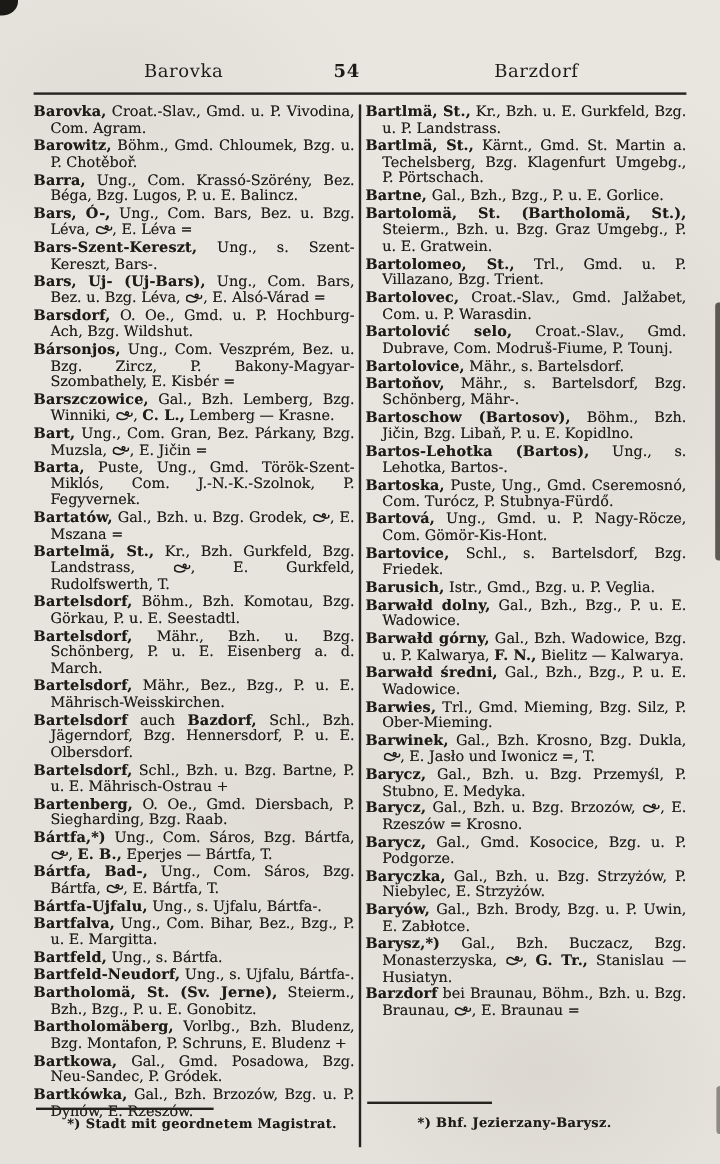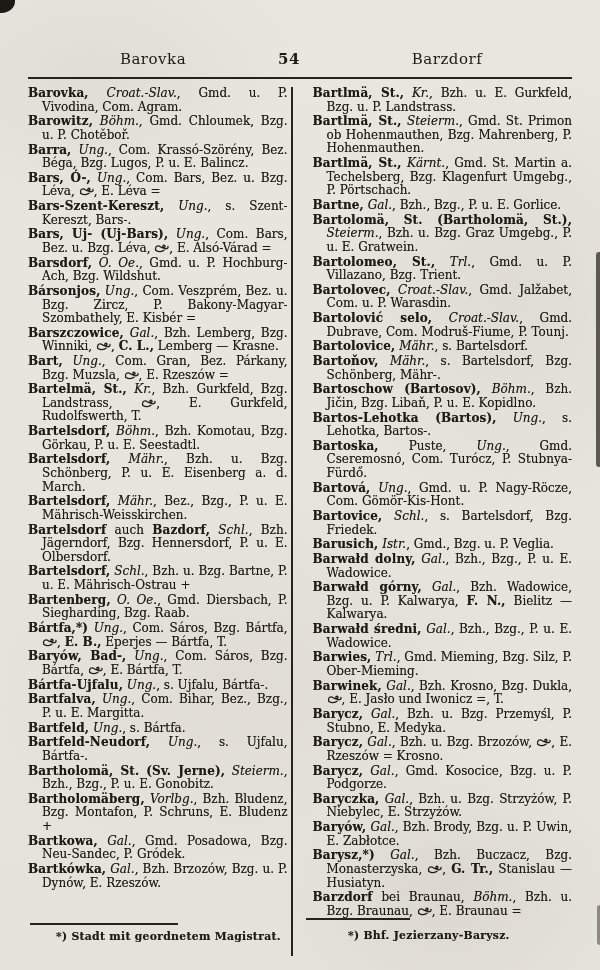--- a/index.html
+++ b/index.html
@@ -28,25 +28,25 @@
     font-size:15px;letter-spacing:.5px;
   }
   .head-left,.head-right{text-align:center;}
   .head-page{font-weight:bold;font-size:15px;}
   .head-rule{position:absolute;top:77px;left:28px;right:28px;height:2px;background:#26231e;}
 
   
   .columns{position:absolute;top:87px;left:28px;right:28px;bottom:14px;display:flex;}
   .col{width:269px;font-size:12px;line-height:13.55px;text-align:justify;}
   .col-divider{width:2px;background:#26231e;margin:0 1px 0 3px;flex:none;}
-  .col-right{padding-left:19px;}
+  .col-right{padding-left:3px;}
   .entry{padding-left:14px;text-indent:-14px;margin:0 0 1.2px 0;
          text-shadow:0 0 .35px rgba(30,26,20,.55);}
   .seg-b{font-weight:bold;letter-spacing:.15px;}
-  .seg-i{font-style:italic;margin-top:47px;}
+  .seg-i{margin-top:47px;}
   .seg-r{}
   .ph{display:inline-block;vertical-align:-1px;line-height:0;text-indent:0;}
   .ph svg{display:inline;}
 
   
   .fn-rule{position:absolute;height:1.6px;background:#26231e;}
   .fn-rule-left{left:30px;top:923px;width:148px;}
   .fn-rule-right{left:306px;top:918px;width:104px;}
   .footnote{position:absolute;font-size:10.8px;font-weight:bold;letter-spacing:.3px;
             text-shadow:0 0 .3px rgba(30,26,20,.5);padding-left:16px;}
@@ -84,52 +84,56 @@
             </svg></span><span class="seg-r">, E. Alsó-Várad =</span></div>
         <div class="entry"><span class="seg-b">Barsdorf,</span><span class="seg-i"> O. Oe.</span><span class="seg-r">, Gmd. u. P. Hochburg-Ach, Bzg. Wildshut.</span></div>
         <div class="entry"><span class="seg-b">Bársonjos,</span><span class="seg-i"> Ung.</span><span class="seg-r">, Com. Veszprém, Bez. u. Bzg. Zircz, P. Bakony-Magyar-Szombathely, E. Kisbér =</span></div>
         <div class="entry"><span class="seg-b">Barszczowice,</span><span class="seg-i"> Gal.</span><span class="seg-r">, Bzh. Lemberg, Bzg. Winniki, </span><span class="ph"><svg width="15" height="9" viewBox="0 0 20 12" aria-hidden="true">
               <path d="M2.5 8.6 C1.2 5.2 2.6 2.6 5.4 2.6 C8.4 2.6 9.4 5.2 12 5.2 C14.4 5.2 15.4 3.6 14.4 2.3 C13.4 1.1 11.4 1.7 11.8 3.3 C12.3 5.4 14.2 6.6 16.6 6.3 C18.3 6.1 19.1 4.8 18.6 3.3" fill="none" stroke="#1e1b17" stroke-width="1.7" stroke-linecap="round"></path>
               <path d="M2.5 8.6 C6 10.9 10.8 10.6 13.3 8.4" fill="none" stroke="#1e1b17" stroke-width="1.7" stroke-linecap="round"></path>
             </svg></span><span class="seg-r">, </span><span class="seg-b">C. L.,</span><span class="seg-r"> Lemberg — Krasne.</span></div>
         <div class="entry"><span class="seg-b">Bart,</span><span class="seg-i"> Ung.</span><span class="seg-r">, Com. Gran, Bez. Párkany, Bzg. Muzsla, </span><span class="ph"><svg width="15" height="9" viewBox="0 0 20 12" aria-hidden="true">
               <path d="M2.5 8.6 C1.2 5.2 2.6 2.6 5.4 2.6 C8.4 2.6 9.4 5.2 12 5.2 C14.4 5.2 15.4 3.6 14.4 2.3 C13.4 1.1 11.4 1.7 11.8 3.3 C12.3 5.4 14.2 6.6 16.6 6.3 C18.3 6.1 19.1 4.8 18.6 3.3" fill="none" stroke="#1e1b17" stroke-width="1.7" stroke-linecap="round"></path>
               <path d="M2.5 8.6 C6 10.9 10.8 10.6 13.3 8.4" fill="none" stroke="#1e1b17" stroke-width="1.7" stroke-linecap="round"></path>
-            </svg></span><span class="seg-r">, E. Rzeszów =</span></div>
+            </svg></span><span class="seg-r">, E. Jičin =</span></div>
+        <div class="entry"><span class="seg-b">Barta,</span><span class="seg-r"> Puste,</span><span class="seg-i"> Ung.</span><span class="seg-r">, Gmd. Török-Szent-Miklós, Com. J.-N.-K.-Szolnok, P. Fegyvernek.</span></div>
+        <div class="entry"><span class="seg-b">Bartatów,</span><span class="seg-i"> Gal.</span><span class="seg-r">, Bzh. u. Bzg. Grodek, </span><span class="ph"><svg width="15" height="9" viewBox="0 0 20 12" aria-hidden="true">
+              <path d="M2.5 8.6 C1.2 5.2 2.6 2.6 5.4 2.6 C8.4 2.6 9.4 5.2 12 5.2 C14.4 5.2 15.4 3.6 14.4 2.3 C13.4 1.1 11.4 1.7 11.8 3.3 C12.3 5.4 14.2 6.6 16.6 6.3 C18.3 6.1 19.1 4.8 18.6 3.3" fill="none" stroke="#1e1b17" stroke-width="1.7" stroke-linecap="round"></path>
+              <path d="M2.5 8.6 C6 10.9 10.8 10.6 13.3 8.4" fill="none" stroke="#1e1b17" stroke-width="1.7" stroke-linecap="round"></path>
+            </svg></span><span class="seg-r">, E. Mszana =</span></div>
         <div class="entry"><span class="seg-b">Bartelmä, St.,</span><span class="seg-i"> Kr.</span><span class="seg-r">, Bzh. Gurkfeld, Bzg. Landstrass, </span><span class="ph"><svg width="15" height="9" viewBox="0 0 20 12" aria-hidden="true">
               <path d="M2.5 8.6 C1.2 5.2 2.6 2.6 5.4 2.6 C8.4 2.6 9.4 5.2 12 5.2 C14.4 5.2 15.4 3.6 14.4 2.3 C13.4 1.1 11.4 1.7 11.8 3.3 C12.3 5.4 14.2 6.6 16.6 6.3 C18.3 6.1 19.1 4.8 18.6 3.3" fill="none" stroke="#1e1b17" stroke-width="1.7" stroke-linecap="round"></path>
               <path d="M2.5 8.6 C6 10.9 10.8 10.6 13.3 8.4" fill="none" stroke="#1e1b17" stroke-width="1.7" stroke-linecap="round"></path>
             </svg></span><span class="seg-r">, E. Gurkfeld, Rudolfswerth, T.</span></div>
         <div class="entry"><span class="seg-b">Bartelsdorf,</span><span class="seg-i"> Böhm.</span><span class="seg-r">, Bzh. Komotau, Bzg. Görkau, P. u. E. Seestadtl.</span></div>
         <div class="entry"><span class="seg-b">Bartelsdorf,</span><span class="seg-i"> Mähr.</span><span class="seg-r">, Bzh. u. Bzg. Schönberg, P. u. E. Eisenberg a. d. March.</span></div>
         <div class="entry"><span class="seg-b">Bartelsdorf,</span><span class="seg-i"> Mähr.</span><span class="seg-r">, Bez., Bzg., P. u. E. Mährisch-Weisskirchen.</span></div>
         <div class="entry"><span class="seg-b">Bartelsdorf</span><span class="seg-r"> auch </span><span class="seg-b">Bazdorf,</span><span class="seg-i"> Schl.</span><span class="seg-r">, Bzh. Jägerndorf, Bzg. Hennersdorf, P. u. E. Olbersdorf.</span></div>
         <div class="entry"><span class="seg-b">Bartelsdorf,</span><span class="seg-i"> Schl.</span><span class="seg-r">, Bzh. u. Bzg. Bartne, P. u. E. Mährisch-Ostrau +</span></div>
         <div class="entry"><span class="seg-b">Bartenberg,</span><span class="seg-i"> O. Oe.</span><span class="seg-r">, Gmd. Diersbach, P. Siegharding, Bzg. Raab.</span></div>
         <div class="entry"><span class="seg-b">Bártfa,*)</span><span class="seg-i"> Ung.</span><span class="seg-r">, Com. Sáros, Bzg. Bártfa, </span><span class="ph"><svg width="15" height="9" viewBox="0 0 20 12" aria-hidden="true">
               <path d="M2.5 8.6 C1.2 5.2 2.6 2.6 5.4 2.6 C8.4 2.6 9.4 5.2 12 5.2 C14.4 5.2 15.4 3.6 14.4 2.3 C13.4 1.1 11.4 1.7 11.8 3.3 C12.3 5.4 14.2 6.6 16.6 6.3 C18.3 6.1 19.1 4.8 18.6 3.3" fill="none" stroke="#1e1b17" stroke-width="1.7" stroke-linecap="round"></path>
               <path d="M2.5 8.6 C6 10.9 10.8 10.6 13.3 8.4" fill="none" stroke="#1e1b17" stroke-width="1.7" stroke-linecap="round"></path>
             </svg></span><span class="seg-r">, </span><span class="seg-b">E. B.,</span><span class="seg-r"> Eperjes — Bártfa, T.</span></div>
-        <div class="entry"><span class="seg-b">Baryów, Bad-,</span><span class="seg-i"> Ung.</span><span class="seg-r">, Com. Sáros, Bzg. Bártfa, </span><span class="ph"><svg width="15" height="9" viewBox="0 0 20 12" aria-hidden="true">
+        <div class="entry"><span class="seg-b">Bártfa, Bad-,</span><span class="seg-i"> Ung.</span><span class="seg-r">, Com. Sáros, Bzg. Bártfa, </span><span class="ph"><svg width="15" height="9" viewBox="0 0 20 12" aria-hidden="true">
               <path d="M2.5 8.6 C1.2 5.2 2.6 2.6 5.4 2.6 C8.4 2.6 9.4 5.2 12 5.2 C14.4 5.2 15.4 3.6 14.4 2.3 C13.4 1.1 11.4 1.7 11.8 3.3 C12.3 5.4 14.2 6.6 16.6 6.3 C18.3 6.1 19.1 4.8 18.6 3.3" fill="none" stroke="#1e1b17" stroke-width="1.7" stroke-linecap="round"></path>
               <path d="M2.5 8.6 C6 10.9 10.8 10.6 13.3 8.4" fill="none" stroke="#1e1b17" stroke-width="1.7" stroke-linecap="round"></path>
             </svg></span><span class="seg-r">, E. Bártfa, T.</span></div>
         <div class="entry"><span class="seg-b">Bártfa-Ujfalu,</span><span class="seg-i"> Ung.</span><span class="seg-r">, s. Ujfalu, Bártfa-.</span></div>
         <div class="entry"><span class="seg-b">Bartfalva,</span><span class="seg-i"> Ung.</span><span class="seg-r">, Com. Bihar, Bez., Bzg., P. u. E. Margitta.</span></div>
         <div class="entry"><span class="seg-b">Bartfeld,</span><span class="seg-i"> Ung.</span><span class="seg-r">, s. Bártfa.</span></div>
         <div class="entry"><span class="seg-b">Bartfeld-Neudorf,</span><span class="seg-i"> Ung.</span><span class="seg-r">, s. Ujfalu, Bártfa-.</span></div>
         <div class="entry"><span class="seg-b">Bartholomä, St. (Sv. Jerne),</span><span class="seg-i"> Steierm.</span><span class="seg-r">, Bzh., Bzg., P. u. E. Gonobitz.</span></div>
         <div class="entry"><span class="seg-b">Bartholomäberg,</span><span class="seg-i"> Vorlbg.</span><span class="seg-r">, Bzh. Bludenz, Bzg. Montafon, P. Schruns, E. Bludenz +</span></div>
         <div class="entry"><span class="seg-b">Bartkowa,</span><span class="seg-i"> Gal.</span><span class="seg-r">, Gmd. Posadowa, Bzg. Neu-Sandec, P. Gródek.</span></div>
         <div class="entry"><span class="seg-b">Bartkówka,</span><span class="seg-i"> Gal.</span><span class="seg-r">, Bzh. Brzozów, Bzg. u. P. Dynów, E. Rzeszów.</span></div>
       </section>
     <div class="col-divider"></div>
     <section class="col col-right" id="col-right">
         <div class="entry"><span class="seg-b">Bartlmä, St.,</span><span class="seg-i"> Kr.</span><span class="seg-r">, Bzh. u. E. Gurkfeld, Bzg. u. P. Landstrass.</span></div>
-        <div class="entry"><span class="seg-b">Bartlmä, St.,</span><span class="seg-i"> Steierm.</span><span class="seg-r">, Gmd. St. Primon ob Hohenmauthen, Bzg. Mahrenberg, P. Hohenmauthen.</span></div>
         <div class="entry"><span class="seg-b">Bartlmä, St.,</span><span class="seg-i"> Kärnt.</span><span class="seg-r">, Gmd. St. Martin a. Techelsberg, Bzg. Klagenfurt Umgebg., P. Pörtschach.</span></div>
         <div class="entry"><span class="seg-b">Bartne,</span><span class="seg-i"> Gal.</span><span class="seg-r">, Bzh., Bzg., P. u. E. Gorlice.</span></div>
         <div class="entry"><span class="seg-b">Bartolomä, St. (Bartholomä, St.),</span><span class="seg-i"> Steierm.</span><span class="seg-r">, Bzh. u. Bzg. Graz Umgebg., P. u. E. Gratwein.</span></div>
         <div class="entry"><span class="seg-b">Bartolomeo, St.,</span><span class="seg-i"> Trl.</span><span class="seg-r">, Gmd. u. P. Villazano, Bzg. Trient.</span></div>
         <div class="entry"><span class="seg-b">Bartolovec,</span><span class="seg-i"> Croat.-Slav.</span><span class="seg-r">, Gmd. Jalžabet, Com. u. P. Warasdin.</span></div>
         <div class="entry"><span class="seg-b">Bartolović selo,</span><span class="seg-i"> Croat.-Slav.</span><span class="seg-r">, Gmd. Dubrave, Com. Modruš-Fiume, P. Tounj.</span></div>
         <div class="entry"><span class="seg-b">Bartolovice,</span><span class="seg-i"> Mähr.</span><span class="seg-r">, s. Bartelsdorf.</span></div>
         <div class="entry"><span class="seg-b">Bartoňov,</span><span class="seg-i"> Mähr.</span><span class="seg-r">, s. Bartelsdorf, Bzg. Schönberg, Mähr-.</span></div>
         <div class="entry"><span class="seg-b">Bartoschow (Bartosov),</span><span class="seg-i"> Böhm.</span><span class="seg-r">, Bzh. Jičin, Bzg. Libaň, P. u. E. Kopidlno.</span></div>
         <div class="entry"><span class="seg-b">Bartos-Lehotka (Bartos),</span><span class="seg-i"> Ung.</span><span class="seg-r">, s. Lehotka, Bartos-.</span></div>

